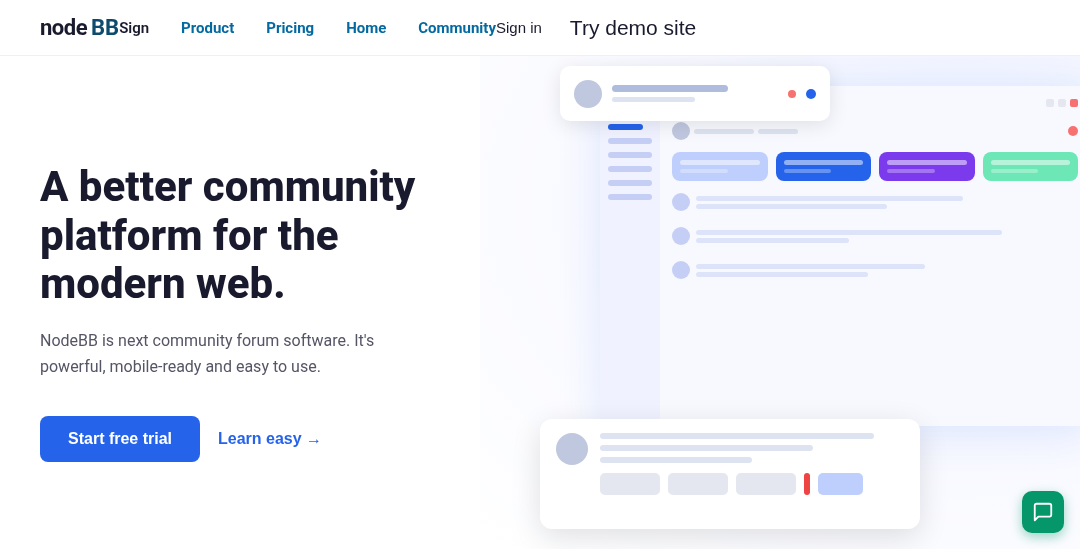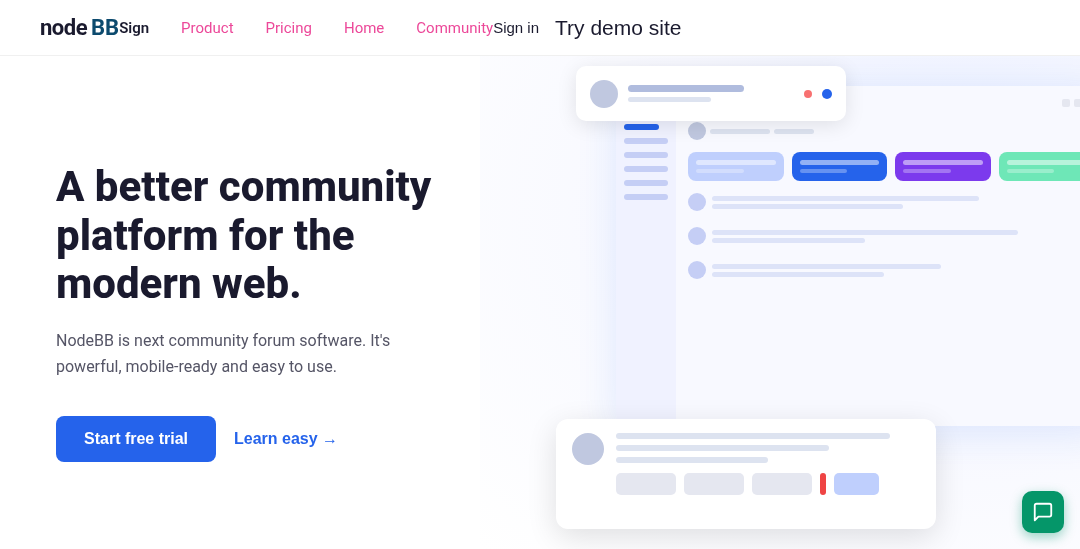--- a/index.html
+++ b/index.html
@@ -47,33 +47,33 @@
     .navbar-nav {
       display: flex;
       align-items: center;
       gap: 32px;
       list-style: none;
     }
 
     .navbar-nav a {
       text-decoration: none;
       font-size: 15px;
-      color: #ec4899;
-      font-weight: 400;
+      color: #0369a1;
+      font-weight: 700;
     }
 
     .navbar-nav a.active {
       color: #1a1a2e;
       font-weight: 600;
     }
 
     .navbar-actions {
       display: flex;
       align-items: center;
-      gap: 16px;
+      gap: 28px;
     }
 
     .btn-signin {
       background: none;
       border: none;
       font-size: 15px;
       color: #1a1a2e;
       font-weight: 500;
       cursor: pointer;
     }
@@ -98,21 +98,21 @@
       cursor: pointer;
       display: flex;
       align-items: center;
       gap: 6px;
     }
 
     
     .hero {
       display: flex;
       align-items: center;
-      padding: 0 56px;
+      padding: 0 40px;
       height: calc(549px - 56px);
       position: relative;
       overflow: hidden;
     }
 
     .hero-left {
       flex: 0 0 500px;
       z-index: 5;
       padding-top: 20px;
     }

